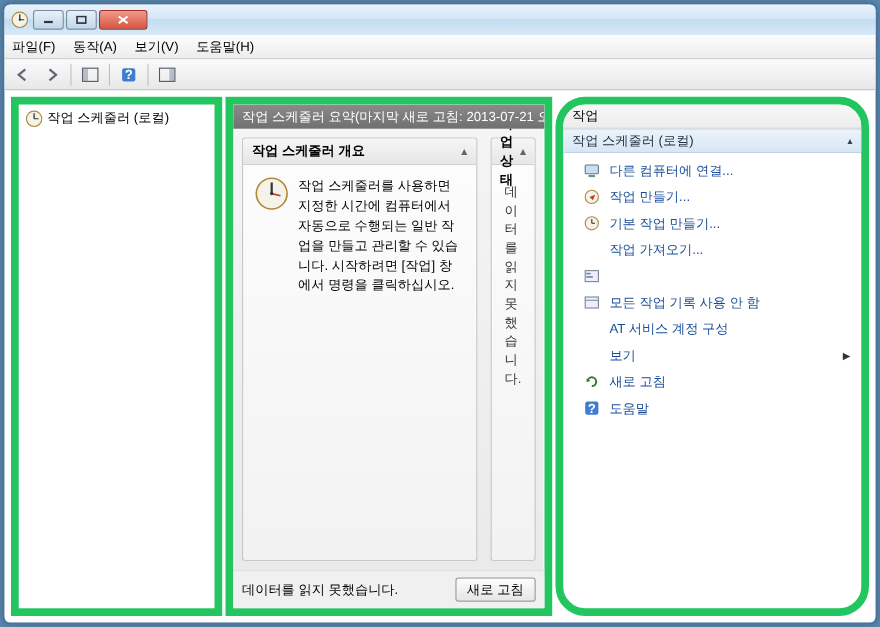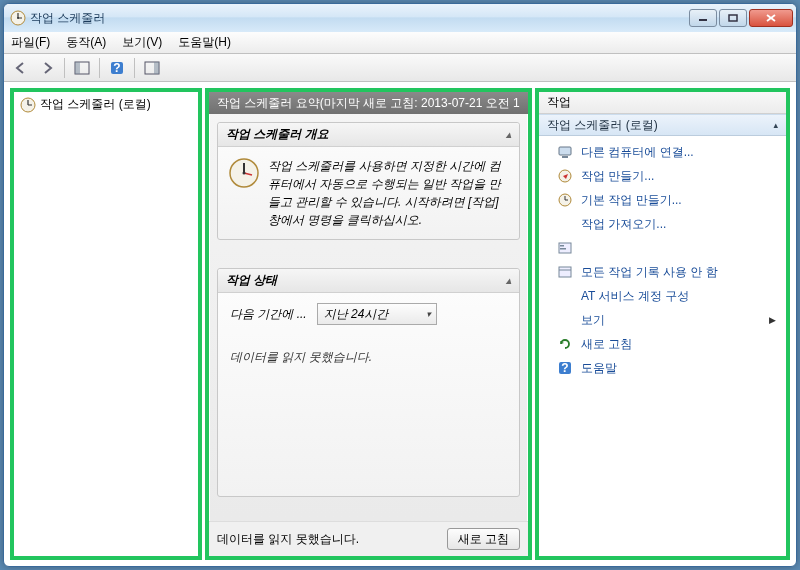--- a/index.html
+++ b/index.html
@@ -15,30 +15,30 @@
 .winbtn.close { width: 44px; background: linear-gradient(#f09a8e,#d9533f); border-color: #a03020; color: #fff; }
 
 .menubar { height: 22px; background: linear-gradient(#fdfdfd,#ececec); border-bottom: 1px solid #c0c0c0; display: flex; align-items: center; padding: 0 0; gap: 2px; }
 .menubar .mitem { padding: 2px 7px; cursor: default; }
 
 .toolbar { height: 28px; background: linear-gradient(#fafafa,#e8e8e8); border-bottom: 1px solid #c0c0c0; display: flex; align-items: center; padding: 0 6px; gap: 4px; }
 .tbtn { width: 22px; height: 22px; border: 1px solid transparent; display: flex; align-items: center; justify-content: center; cursor: default; border-radius: 2px; }
 .tsep { width: 1px; height: 20px; background: #c0c0c0; margin: 0 2px; }
 
 .content { flex: 1; padding: 6px; display: flex; gap: 3px; overflow: hidden; }
-.pane { background: #fff; border: 4px solid #22c55e; display: flex; flex-direction: column; overflow: hidden; box-shadow: inset 0 0 0 1px #fff; }
+.pane { background: #fff; border: 7px solid #22c55e; display: flex; flex-direction: column; overflow: hidden; box-shadow: inset 0 0 0 1px #fff; }
 .tree-pane { width: 192px; }
 .main-pane { flex: 1; background: linear-gradient(#f5f5f5,#e9e9e9); }
-.action-pane { width: 255px; }
+.action-pane { width: 285px; border-radius: 27px; }
 
 .tree-pane .tree-item { display: flex; align-items: center; gap: 4px; padding: 4px 6px; cursor: default; }
 .tree-pane .tree-item .ticon { width: 16px; height: 16px; }
 
 .main-header { height: 22px; background: linear-gradient(#8a8a8a,#707070); color: #fff; display: flex; align-items: center; padding: 0 8px; font-size: 12px; overflow: hidden; white-space: nowrap; }
-.main-body { flex: 1; padding: 8px; display: flex; flex-direction: column; gap: 28px; overflow-y: auto; font-style: italic; }
+.main-body { flex: 1; padding: 8px; display: flex; flex-direction: row; gap: 12px; overflow-y: auto; }
 .panel { background: linear-gradient(#fdfdfd,#f2f2f2); border: 1px solid #c8c8c8; border-radius: 3px; }
 .panel-head { height: 24px; background: linear-gradient(#f6f6f6,#e6e6e6); border-bottom: 1px solid #d0d0d0; display: flex; align-items: center; padding: 0 8px; font-weight: bold; border-top-left-radius: 3px; border-top-right-radius: 3px; }
 .panel-head .chev { margin-left: auto; font-size: 10px; color: #666; }
 .panel-body { padding: 10px; display: flex; gap: 8px; align-items: flex-start; line-height: 1.5; }
 .overview-icon { width: 32px; height: 32px; flex-shrink: 0; }
 .state-body { padding: 10px 12px; }
 .state-row { display: flex; align-items: center; gap: 10px; margin-bottom: 18px; }
 .dropdown { height: 22px; border: 1px solid #aaa; background: linear-gradient(#fdfdfd,#eaeaea); padding: 0 18px 0 6px; display: flex; align-items: center; min-width: 120px; position: relative; cursor: default; }
 .dropdown::after { content: '▾'; position: absolute; right: 5px; color: #444; font-size: 9px; }
 .footer-row { margin-top: auto; padding: 6px 8px; display: flex; align-items: center; border-top: 1px solid #ddd; background: #f0f0f0; }
@@ -69,21 +69,20 @@
 
   <div class="titlebar">
     <span class="title-icon">
       <svg width="16" height="16" viewBox="0 0 16 16">
           <circle cx="8" cy="8" r="7" fill="#f5f2e8" stroke="#b08a3a"></circle>
           <line x1="8" y1="8" x2="8" y2="3" stroke="#333" stroke-width="1.2"></line>
           <line x1="8" y1="8" x2="12" y2="8" stroke="#333" stroke-width="1"></line>
           <circle cx="8" cy="8" r="1" fill="#333"></circle>
         </svg>
     </span>
-    <span class="title">작업 스케줄러</span>
     <div class="winbtns">
       <div class="winbtn">
           <svg width="10" height="8">
             <rect x="1" y="5" width="8" height="2" fill="#334"></rect>
           </svg>
         </div>
       <div class="winbtn">
           <svg width="10" height="8">
             <rect x="1" y="1" width="8" height="6" fill="none" stroke="#334" stroke-width="1.5"></rect>
           </svg>
@@ -174,26 +173,20 @@
             <span>작업 스케줄러를 사용하면 지정한 시간에 컴퓨터에서 자동으로 수행되는 일반 작업을 만들고 관리할 수 있습니다. 시작하려면 [작업] 창에서 명령을 클릭하십시오.</span>
           </div>
         </div>
 
         <div class="panel">
           <div class="panel-head">
             <span>작업 상태</span>
             <span class="chev">▴</span>
           </div>
           <div class="state-body">
-            <div class="state-row">
-              <span>다음 기간에 ...</span>
-              <div class="dropdown">
-                <span>지난 24시간</span>
-              </div>
-            </div>
             <div class="state-msg">데이터를 읽지 못했습니다.</div>
             <div style="height:120px"></div>
           </div>
         </div>
 
       </div>
       <div class="footer-row">
         <span>데이터를 읽지 못했습니다.</span>
         <span class="spacer"></span>
         <div class="btn">

